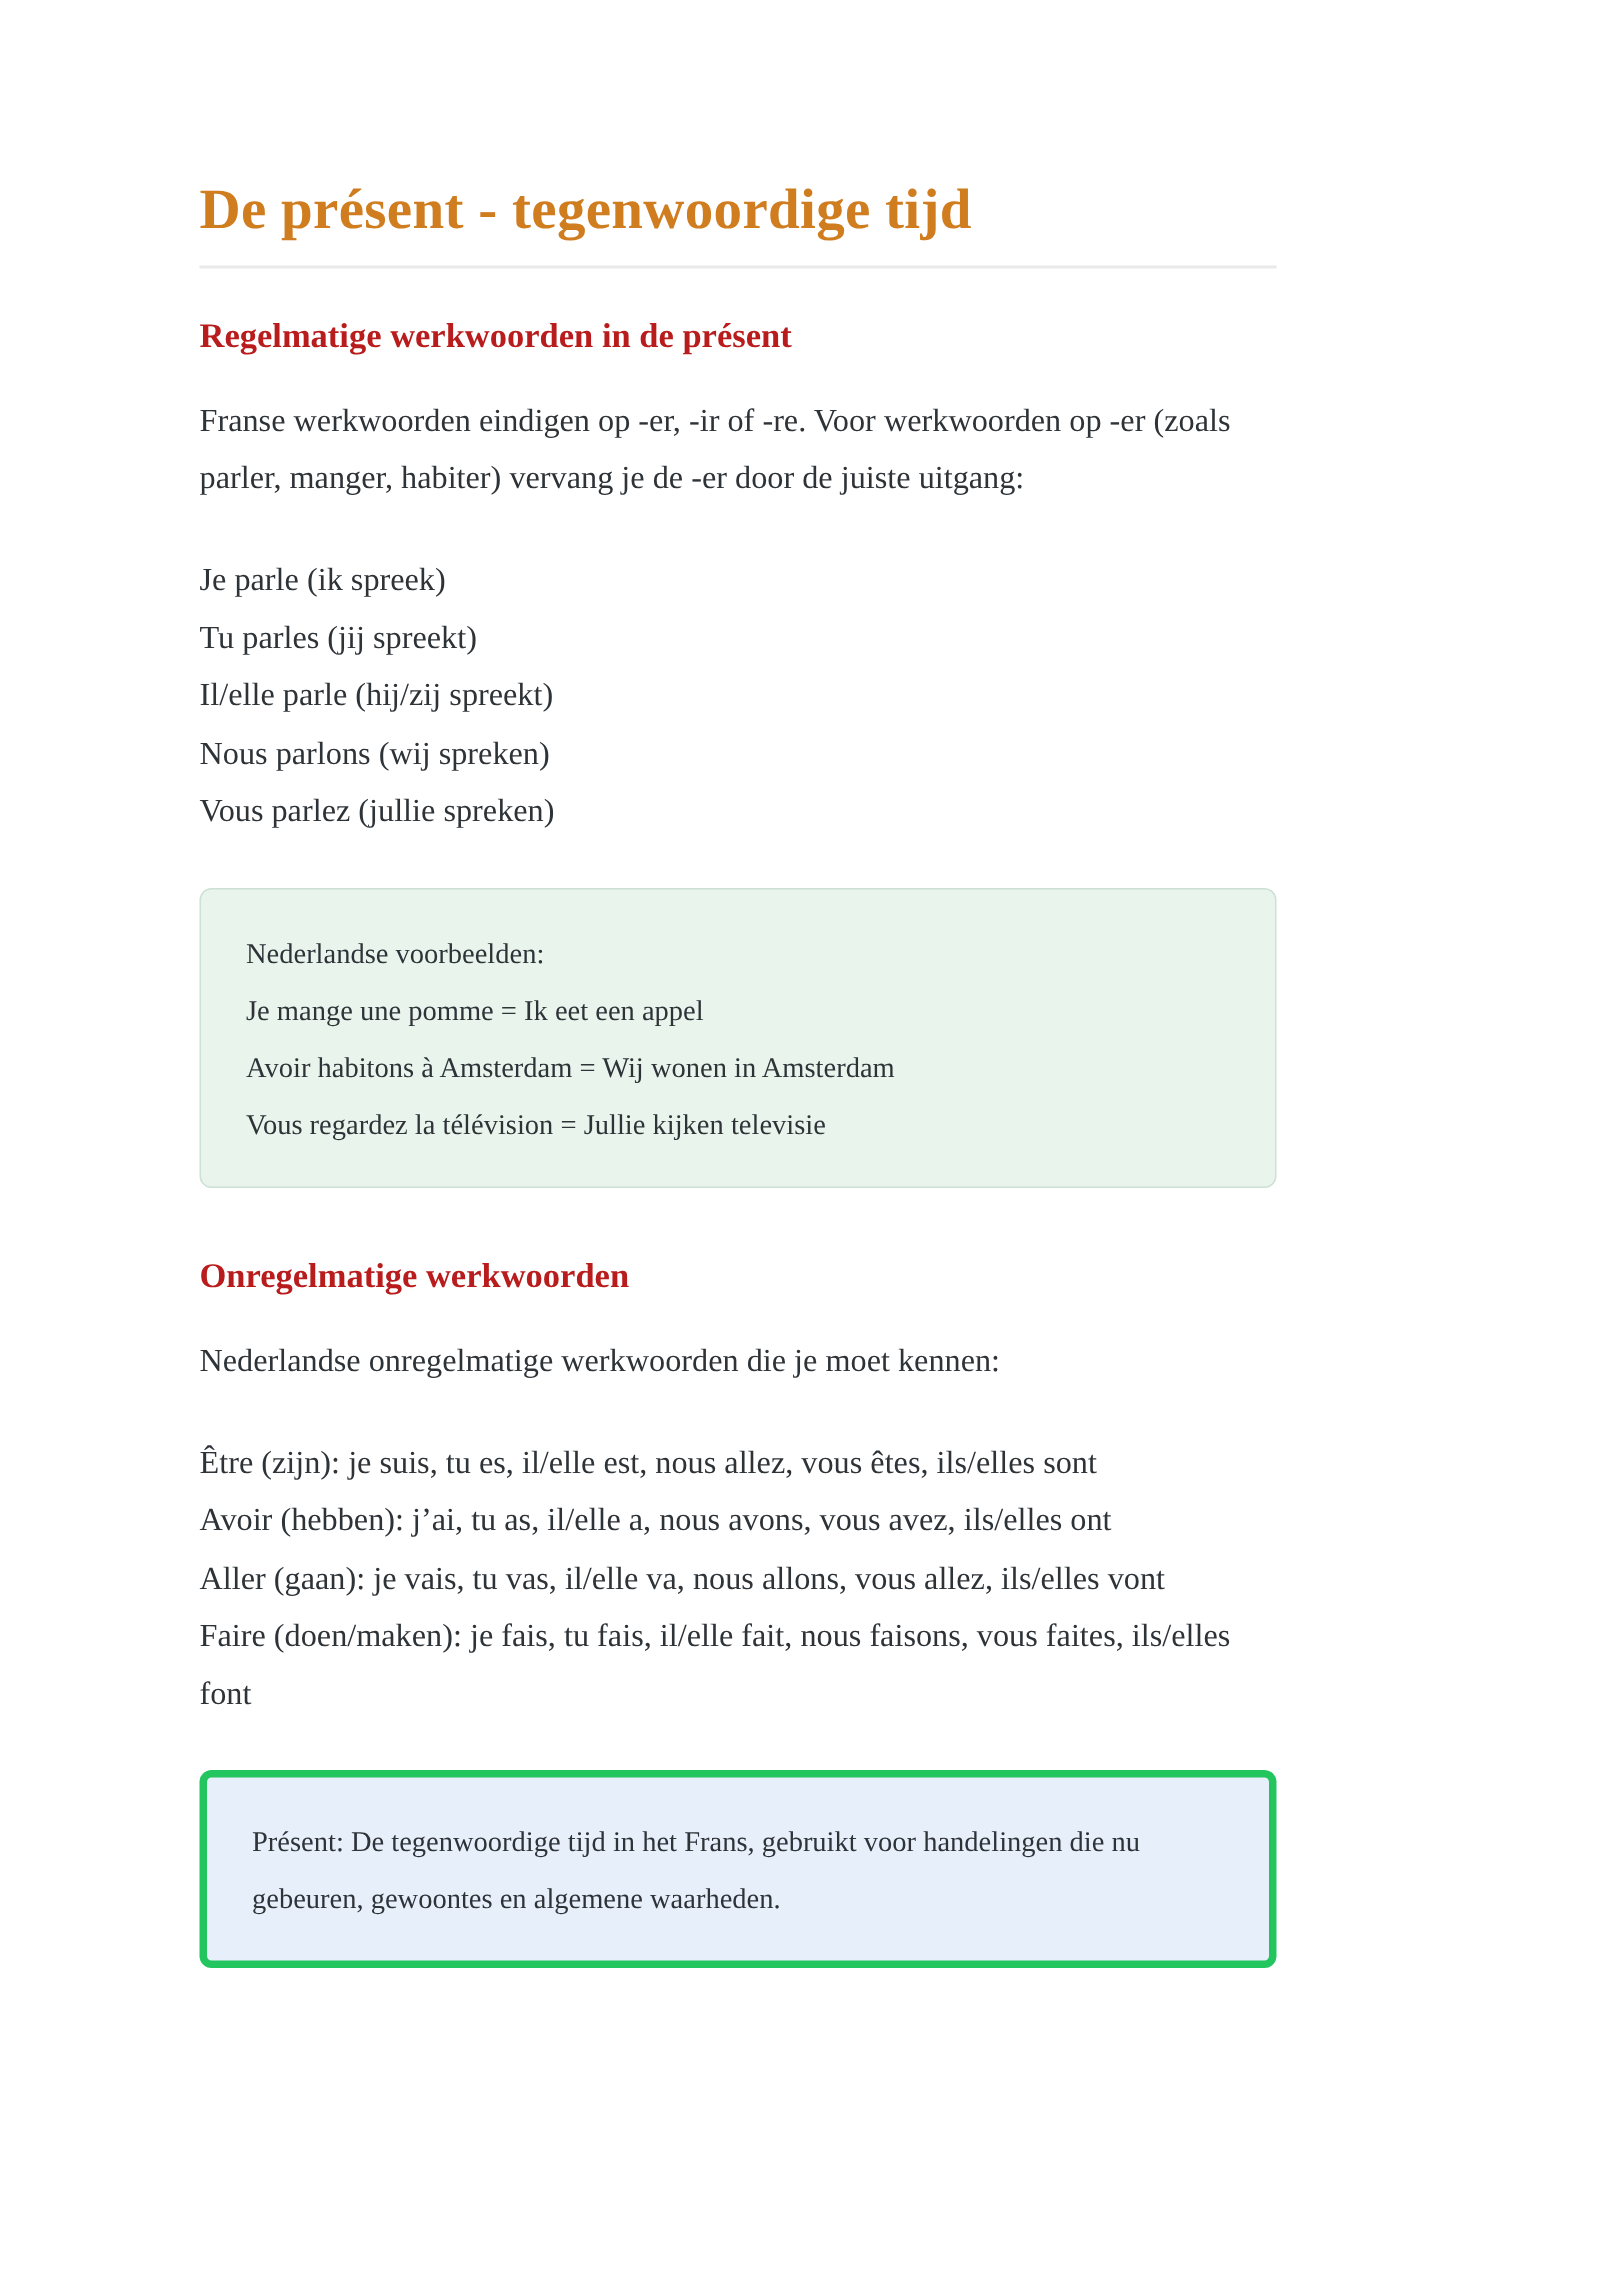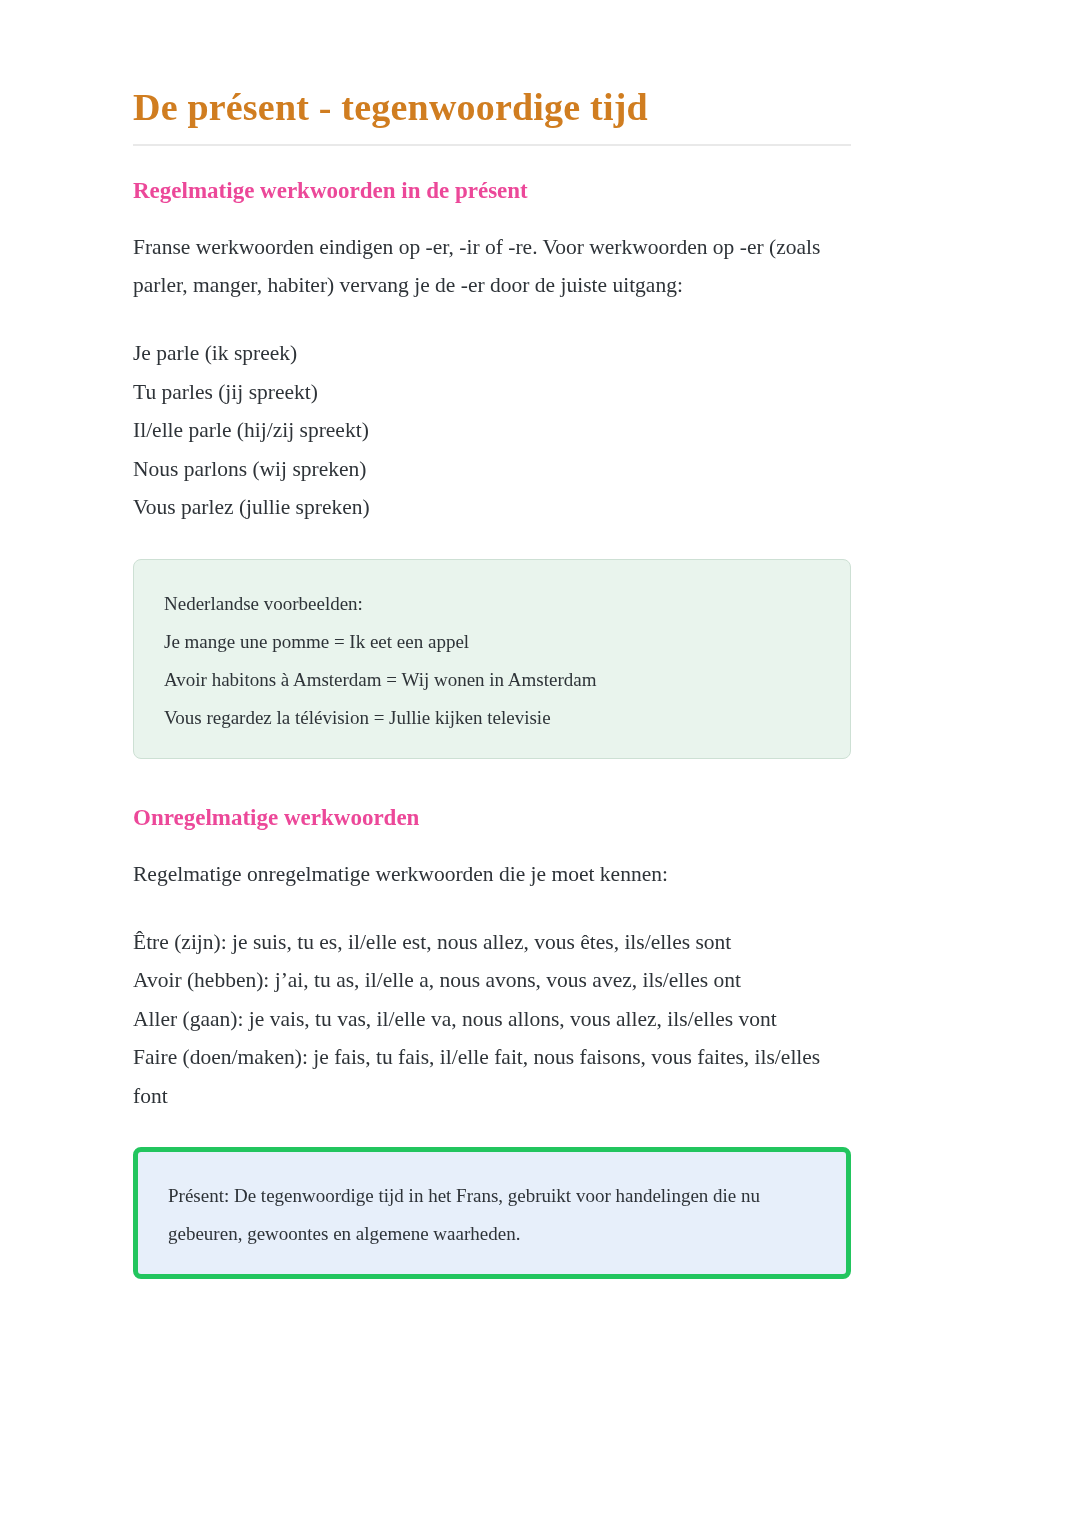--- a/index.html
+++ b/index.html
@@ -7,20 +7,21 @@
   body {
     width: 1080px;
     height: 1527px;
     font-family: "Liberation Serif", "DejaVu Serif", serif;
     color: #2e3338;
     overflow: hidden;
   }
   .page {
     padding: 85px 133px 0 133px;
     width: 984px;
+    margin-top: 33px;
   }
   h1.doc-title {
     font-size: 38px;
     line-height: 44px;
     font-weight: 700;
     color: #d07d20;
     letter-spacing: 0.2px;
   }
   .divider {
     border: none;
@@ -29,21 +30,21 @@
   }
   p.body-text {
     font-size: 21.5px;
     line-height: 38px;
     margin-bottom: 30px;
   }
   h2.section-heading {
     font-size: 23px;
     line-height: 30px;
     font-weight: 700;
-    color: #ec4899;
+    color: #b91c1c;
     margin: 14px 0 22px 0;
   }
   .verse-list {
     font-size: 21.5px;
     line-height: 38.5px;
     margin-bottom: 32px;
   }
   .callout {
     border-radius: 8px;
     padding: 25px 30px 21px 30px;
@@ -85,21 +86,21 @@
 
   <div class="callout green">
     <div>Nederlandse voorbeelden:</div>
     <div>Je mange une pomme = Ik eet een appel</div>
     <div>Avoir habitons à Amsterdam = Wij wonen in Amsterdam</div>
     <div>Vous regardez la télévision = Jullie kijken televisie</div>
   </div>
 
   <h2 class="section-heading">Onregelmatige werkwoorden</h2>
 
-  <p class="body-text">Regelmatige onregelmatige werkwoorden die je moet kennen:</p>
+  <p class="body-text">Nederlandse onregelmatige werkwoorden die je moet kennen:</p>
 
   <div class="verse-list">
     <div>Être (zijn): je suis, tu es, il/elle est, nous allez, vous êtes, ils/elles sont</div>
     <div>Avoir (hebben): j’ai, tu as, il/elle a, nous avons, vous avez, ils/elles ont</div>
     <div>Aller (gaan): je vais, tu vas, il/elle va, nous allons, vous allez, ils/elles vont</div>
     <div>Faire (doen/maken): je fais, tu fais, il/elle fait, nous faisons, vous faites, ils/elles font</div>
   </div>
 
   <div class="callout blue">
     <div>Présent: De tegenwoordige tijd in het Frans, gebruikt voor handelingen die nu gebeuren, gewoontes en algemene waarheden.</div>

